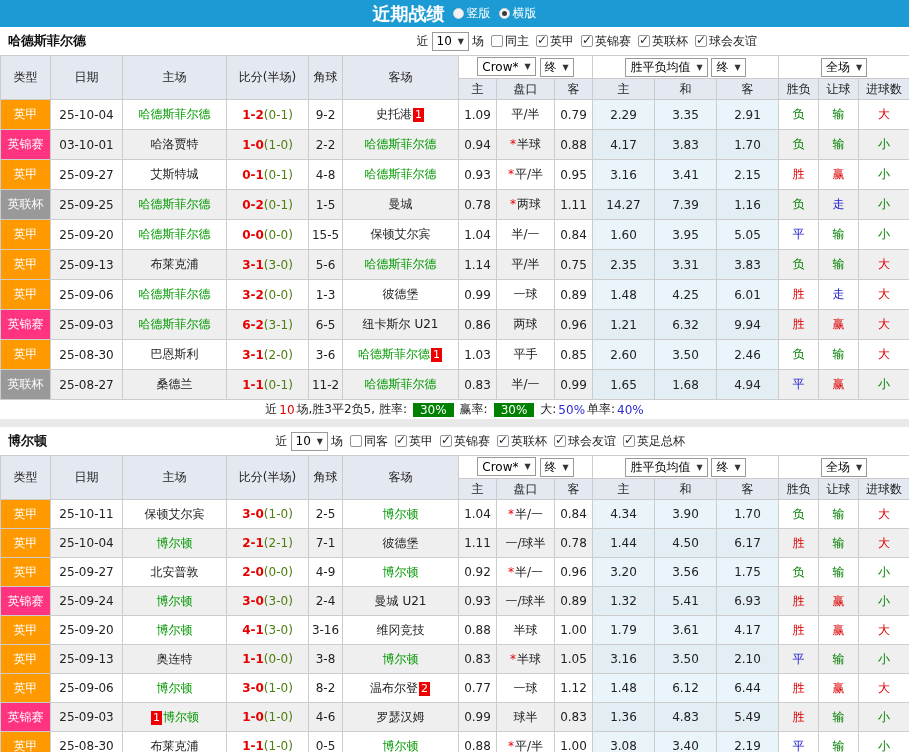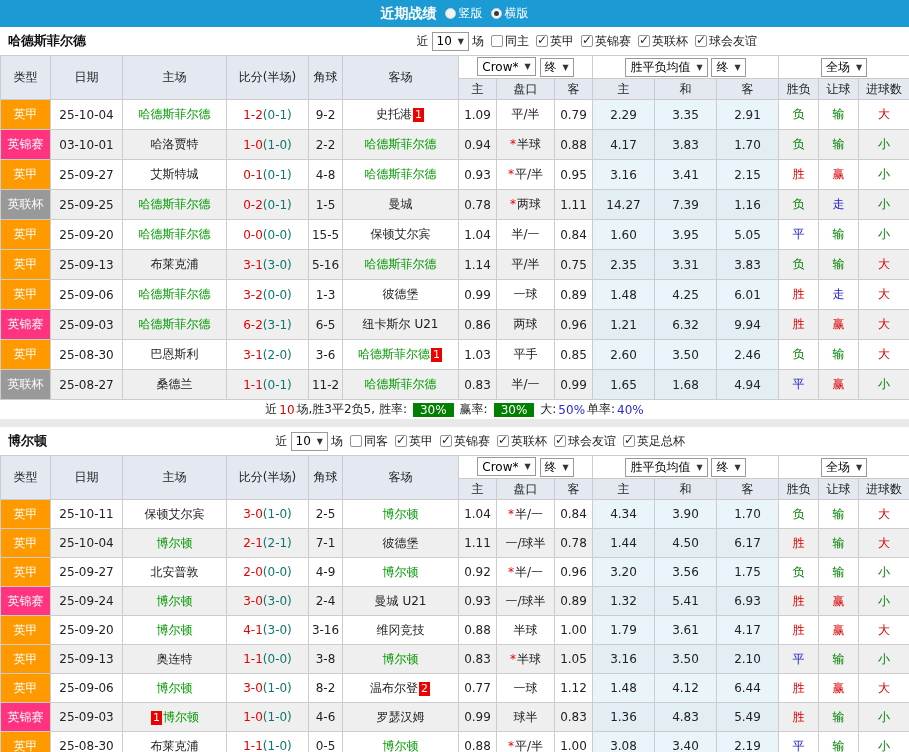--- a/index.html
+++ b/index.html
@@ -1,18 +1,18 @@
 <!DOCTYPE html>
 <html><head>
 <meta charset="utf-8">
 <style>
   html,body{margin:0;padding:0;background:#fff;}
   body{width:909px;font-family:"DejaVu Sans","Liberation Sans",sans-serif;font-size:12px;color:#222;}
   .topbar{height:27px;background:#1b9ad3;display:flex;align-items:center;justify-content:center;gap:8px;color:#fff;}
-  .topbar-title{font-weight:bold;font-size:14px;}
+  .topbar-title{font-weight:bold;font-size:18px;}
   .radio-opt{display:inline-flex;align-items:center;gap:3px;font-size:12px;cursor:pointer;color:#fff;}
   .radio{width:11px;height:11px;border-radius:50%;background:#f4f4f4;border:1px solid #cfd4d9;position:relative;display:inline-block;box-sizing:border-box;}
   .radio.on::after{content:"";position:absolute;left:2px;top:2px;right:2px;bottom:2px;border-radius:50%;background:#3a3a3a;}
   .sec-head{height:28px;display:flex;align-items:center;background:#fff;}
   .sec-title{font-weight:bold;font-size:13px;color:#111;padding-left:8px;}
   .filters{margin-left:auto;display:flex;align-items:center;gap:3px;color:#222;}
   .filters.f0{margin-right:152px;}
   .filters.f1{margin-right:224px;}
   .sel{display:inline-flex;align-items:center;border:1px solid #999;background:#fff;height:17px;padding:0 4px;gap:6px;color:#000;white-space:nowrap;}
   .sel .arr{font-size:8px;color:#333;}
@@ -23,22 +23,22 @@
   th,td{border:1px solid #ccc;text-align:center;white-space:nowrap;overflow:hidden;padding:0;}
   thead th{background:#e4e8f1;font-weight:normal;height:20px;color:#222;}
   thead th.selrow{background:#fff;height:22px;}
   tbody td{height:29px;}
   table.t1 tbody td{height:28px;}
   tr.alt td{background:#efefef;}
   td.mean{background:#e9f4fb;}
   tr.alt td.mean{background:#e2edf4;}
   td.league{color:#fff;}
   .green{color:#009900;}
-  .sf{color:#e60000;}
-  .sh{color:#0f766e;}
+  .sf{color:#e60000;font-weight:bold;}
+  .sh{color:#4d7c0f;}
   .badge{display:inline-block;background:#ee0000;color:#fff;font-size:11px;line-height:14px;padding:0 2px;margin:0 1px;}
   .star{color:#e60000;margin-right:1px;}
   .summary{height:19px;display:flex;align-items:center;justify-content:center;gap:2px;font-size:12px;background:#fff;}
   .sum-red{color:#e60000;}
   .sum-badge{background:#008000;color:#fff;padding:0 7px;margin:0 4px;}
   .sum-blue{color:#2b2bd5;}
   .divider{height:8px;background:#e9e9e9;}
 </style>
 </head>
 <body>
@@ -236,21 +236,21 @@
         <td class="mean">5.05</td>
         <td style="color: rgb(34, 34, 204);">平</td>
         <td style="color: rgb(0, 128, 0);">输</td>
         <td style="color: rgb(0, 128, 0);">小</td>
       </tr>
       <tr class="alt">
         <td class="league" style="background: rgb(255, 153, 0);">英甲</td>
         <td>25-09-13</td>
         <td class="team"><span>布莱克浦</span></td>
         <td><span class="sf">3-1</span><span class="sh">(3-0)</span></td>
-        <td>5-16</td>
+        <td>5-6</td>
         <td class="team"><span class="green">哈德斯菲尔德</span></td>
         <td>1.14</td>
         <td><span>平/半</span></td>
         <td>0.75</td>
         <td class="mean">2.35</td>
         <td class="mean">3.31</td>
         <td class="mean">3.83</td>
         <td style="color: rgb(0, 128, 0);">负</td>
         <td style="color: rgb(0, 128, 0);">输</td>
         <td style="color: rgb(221, 0, 0);">大</td>
@@ -549,21 +549,21 @@
         <td class="league" style="background: rgb(255, 153, 0);">英甲</td>
         <td>25-09-06</td>
         <td class="team"><span class="green">博尔顿</span></td>
         <td><span class="sf">3-0</span><span class="sh">(1-0)</span></td>
         <td>8-2</td>
         <td class="team"><span>温布尔登</span><span class="badge">2</span></td>
         <td>0.77</td>
         <td><span>一球</span></td>
         <td>1.12</td>
         <td class="mean">1.48</td>
-        <td class="mean">4.12</td>
+        <td class="mean">6.12</td>
         <td class="mean">6.44</td>
         <td style="color: rgb(221, 0, 0);">胜</td>
         <td style="color: rgb(221, 0, 0);">赢</td>
         <td style="color: rgb(221, 0, 0);">大</td>
       </tr>
       <tr class="alt">
         <td class="league" style="background: rgb(255, 51, 128);">英锦赛</td>
         <td>25-09-03</td>
         <td class="team"><span class="badge">1</span><span class="green">博尔顿</span></td>
         <td><span class="sf">1-0</span><span class="sh">(1-0)</span></td>

